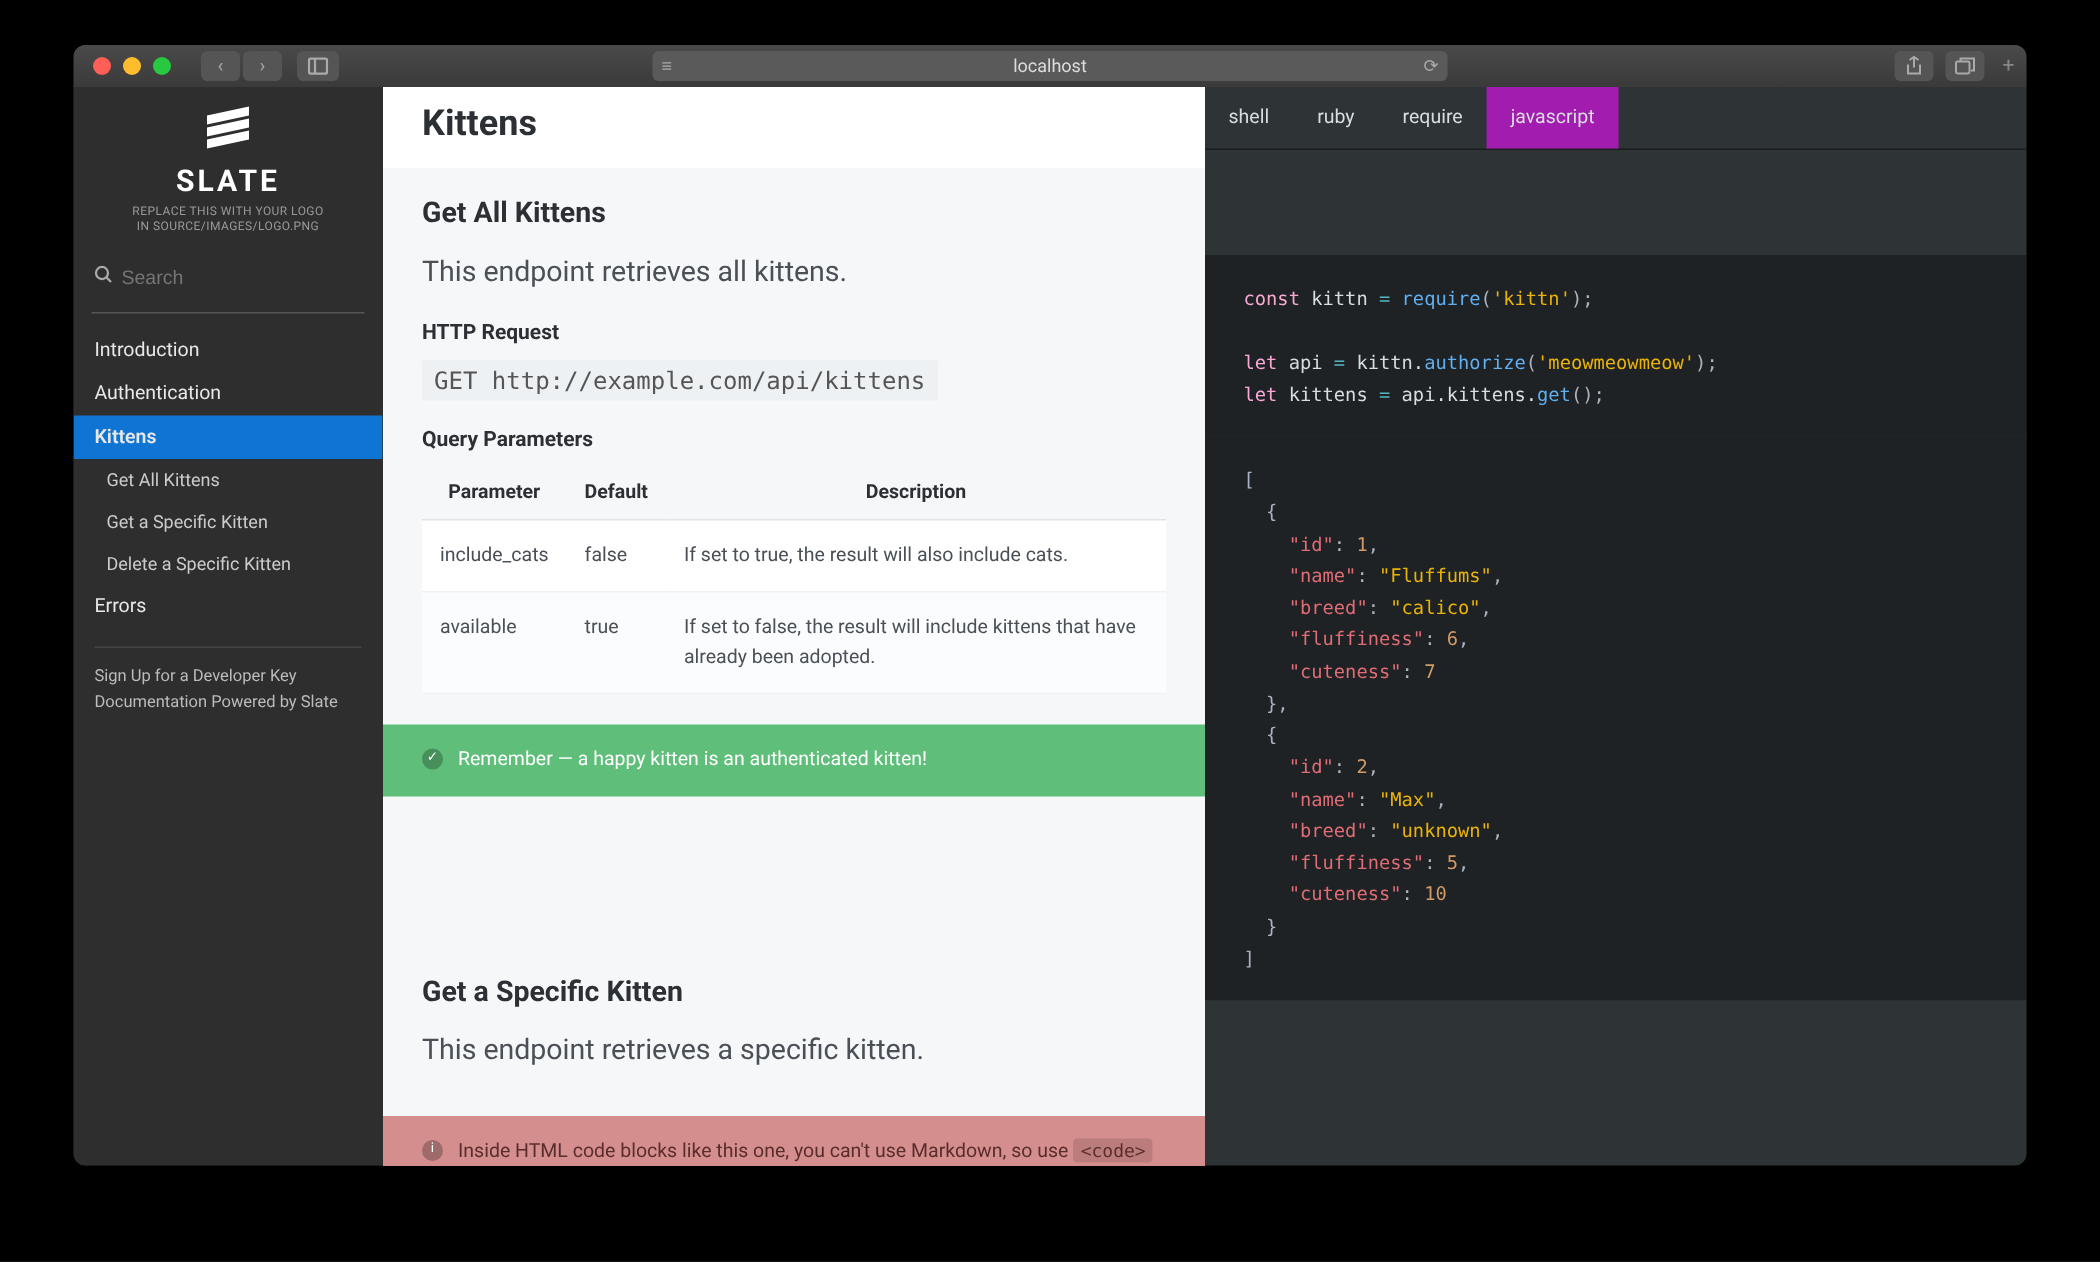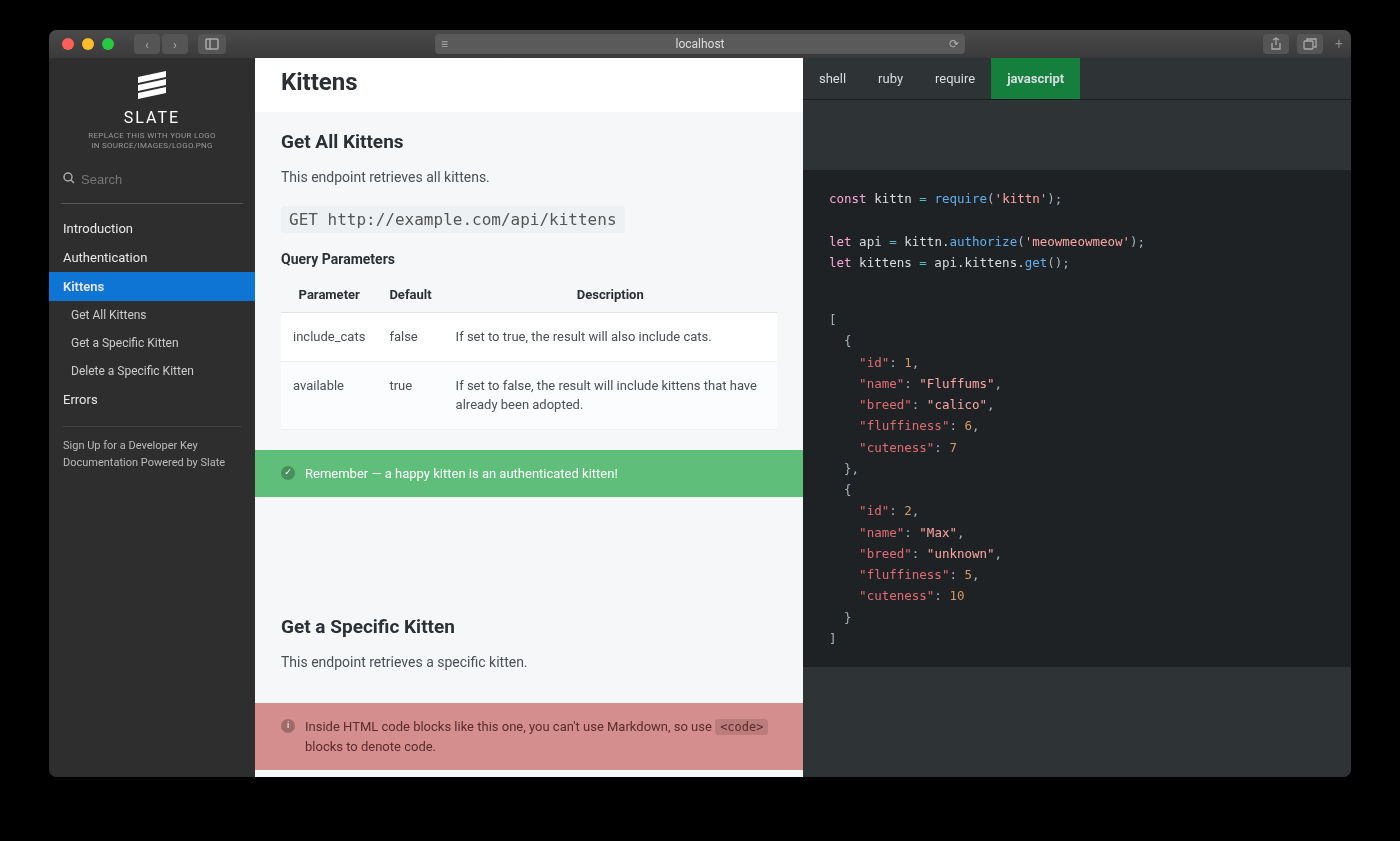--- a/index.html
+++ b/index.html
@@ -19,57 +19,57 @@
 .addrreload{margin-left:auto;color:#aaa}
 .tbright { position:absolute; right:8px; display:flex; gap:8px; align-items:center; }
 .tbbtn { width:26px; height:20px; background:#555; border-radius:4px; display:flex; align-items:center; justify-content:center; color:#aaa; font-size:13px; }
 .plus{color:#888;font-size:14px;margin-left:4px}
 .content { position:absolute; top:28px; left:0; right:0; bottom:0; display:flex; }
 .toc { width:206px; background:#2e2e2e; color:#fff; overflow-y:auto; }
 .logo-block { text-align:center; padding:14px 10px 10px; }
 .logo-icon { width:36px; height:30px; margin:0 auto 6px; position:relative; }
 .logo-icon .layer{position:absolute;left:4px;width:28px;height:6px;background:#fff;transform:skewY(-12deg)}
 .logo-icon .l1{top:2px}.logo-icon .l2{top:10px}.logo-icon .l3{top:18px}
-.logo-title { font-size:16px; font-weight:400; letter-spacing:2px; }
+.logo-title { font-size:20px; font-weight:700; letter-spacing:2px; }
 .logo-sub { font-size:8px; color:#999; line-height:1.3; margin-top:4px; letter-spacing:0.3px; }
 .search { margin:6px 12px 10px; position:relative; }
 .search input { width:100%; background:transparent; border:none; border-bottom:1px solid #555; padding:4px 4px 16px 20px; color:#aaa; font-size:13px; outline:none; }
 .search .sicon{position:absolute;left:2px;top:4px;color:#aaa;font-size:12px}
 .navlist { list-style:none; }
 .navlist li { padding:7px 14px; font-size:13px; color:#e8e8e8; cursor:pointer; }
 .navlist li.active { background:#0f75d4; font-weight:600; }
 .navlist li.sub { padding-left:22px; font-size:12px; color:#ccc; font-weight:400; }
 .toc-sep { border-top:1px solid #444; margin:12px 14px 10px; }
 .toc-links { padding:0 14px; font-size:11px; color:#bbb; line-height:1.6; }
 .main { flex:1; display:flex; overflow:hidden; }
 .docs { width:548px; background:#f5f7f9; overflow-y:auto; color:#33393f; }
 .docs h1 { font-size:24px; font-weight:700; padding:10px 26px 16px; background:#fff; color:#2c2f33; }
 .section { padding:18px 26px 12px; }
 .docs h2 { font-size:19px; font-weight:700; color:#2c2f33; margin-bottom:14px; }
-.docs p { font-size:14px; color:#4a5056; margin-bottom:18px; line-height:1.5; }
+.docs p { font-size:19px; color:#4a5056; margin-bottom:18px; line-height:1.5; }
 .docs h3 { font-size:14px; font-weight:700; color:#2c2f33; margin-bottom:10px; }
 .httpreq { background:#eef1f3; padding:4px 8px; font-family:Consolas,Monaco,monospace; font-size:16px; color:#555; display:inline-block; border-radius:2px; margin-bottom:18px; }
 table.params { width:100%; border-collapse:collapse; font-size:13px; margin-bottom:8px; background:#fff; }
 table.params th { text-align:center; padding:10px 12px; font-weight:700; color:#2c2f33; border-bottom:1px solid #e1e4e7; background:#f5f7f9; }
 table.params td { padding:14px 12px; color:#4a5056; border-bottom:1px solid #eef1f3; vertical-align:top; line-height:1.5; }
 table.params tr:nth-child(even) td{background:#fbfcfd}
 .notice { padding:14px 26px; font-size:13px; display:flex; align-items:flex-start; gap:10px; line-height:1.5; }
 .notice.success { background:#5fbf7a; color:#fff; }
 .notice.warn { background:#d58e8e; color:#5a2c2c; }
 .notice .nicon { width:14px; height:14px; border-radius:50%; background:rgba(0,0,0,0.25); flex-shrink:0; margin-top:2px; display:flex; align-items:center; justify-content:center; font-size:9px; color:#fff; }
 .notice code { background:rgba(0,0,0,0.12); padding:1px 5px; border-radius:3px; font-family:Consolas,Monaco,monospace; font-size:12px; }
 .spacer{height:100px}
 .dark { flex:1; background:#2e3336; color:#d8dde0; overflow-y:auto; }
 .langtabs { display:flex; background:#2e3336; border-bottom:1px solid #1a1d1f; }
 .langtabs .tab { padding:13px 16px; font-size:13px; color:#d8dde0; cursor:pointer; }
-.langtabs .tab.active { background:#15803d; font-weight:700; }
+.langtabs .tab.active { background:#a21caf; font-weight:400; }
 .codeblock { background:#1e2224; padding:18px 26px; font-family:Consolas,Monaco,monospace; font-size:12.5px; line-height:1.7; white-space:pre; color:#d8dde0; }
 .codecaption { padding:14px 26px; font-size:13px; color:#bfc5c9; background:#2e3336; }
 .codespacer{height:70px;background:#2e3336}
-.tk-kw{color:#f9a8d4}.tk-op{color:#56b6c2}.tk-fn{color:#61afef}.tk-str{color:#fca5a5}.tk-num{color:#d19a66}.tk-key{color:#e06c75}.tk-punct{color:#abb2bf}
+.tk-kw{color:#f9a8d4}.tk-op{color:#56b6c2}.tk-fn{color:#61afef}.tk-str{color:#eab308}.tk-num{color:#d19a66}.tk-key{color:#e06c75}.tk-punct{color:#abb2bf}
 </style>
 </head>
 <body>
 
 <div class="window">
   <div class="titlebar">
     <div class="traffic">
       <div class="dot red"></div>
       <div class="dot yel"></div>
       <div class="dot grn"></div>
@@ -145,20 +145,21 @@
     </div>
 
     <div class="main">
 
       <div class="docs">
         <h1>Kittens</h1>
 
         <div class="section">
           <h2>Get All Kittens</h2>
           <p>This endpoint retrieves all kittens.</p>
+          <h3>HTTP Request</h3>
           <div class="httpreq">GET http://example.com/api/kittens</div>
           <h3>Query Parameters</h3>
           <table class="params">
             <thead>
                 <tr id="qphead">
                   <th>Parameter</th>
                   <th>Default</th>
                   <th>Description</th>
                 </tr>
               </thead>

